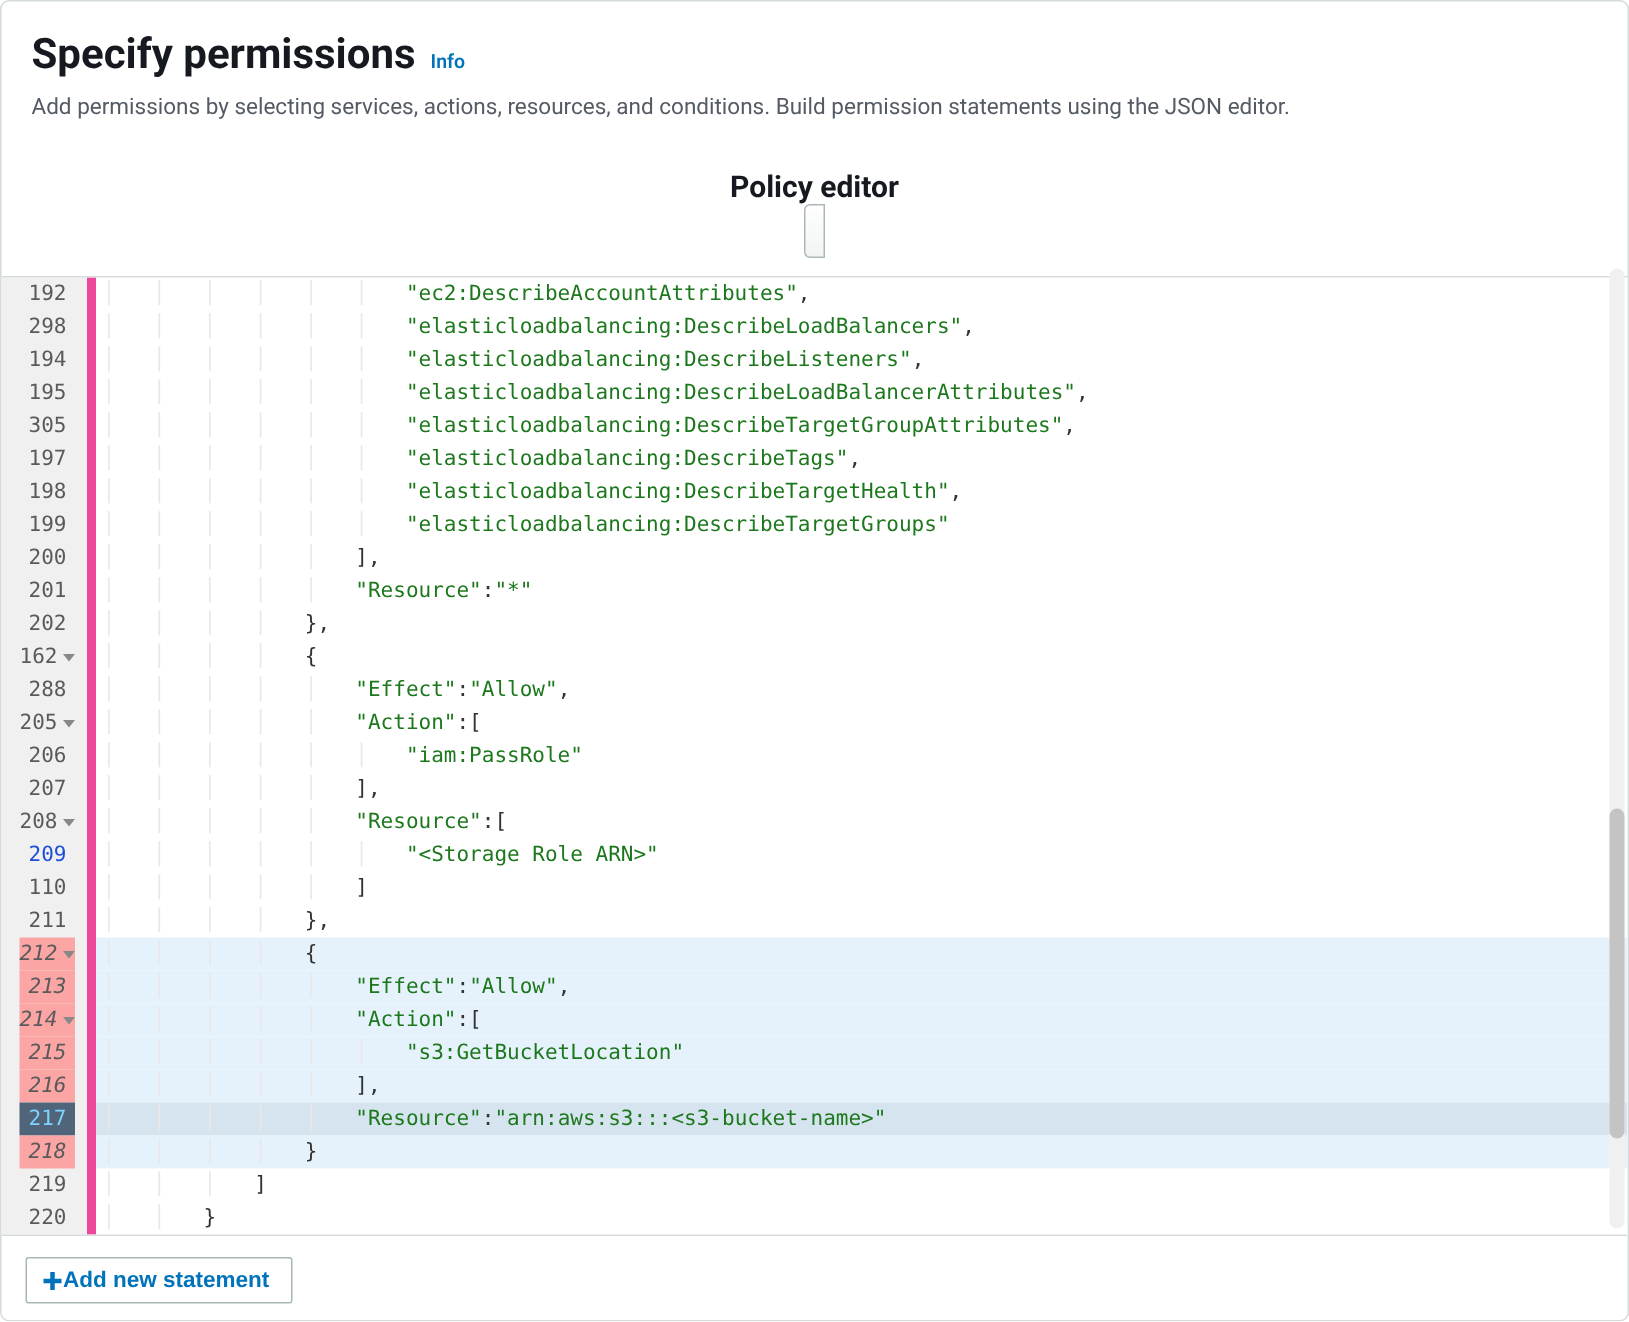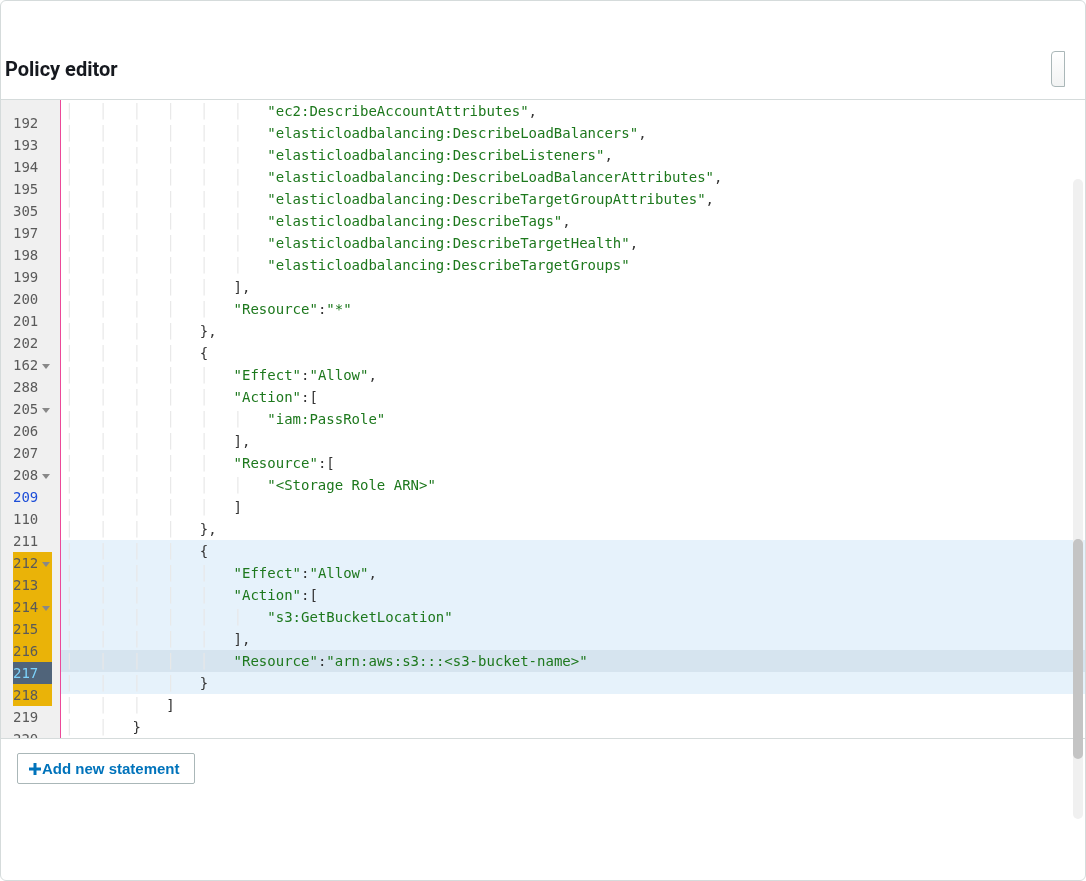--- a/index.html
+++ b/index.html
@@ -36,21 +36,22 @@
   }
   .subtitle {
     color: #545b64;
     font-size: 15px;
     margin-top: 10px;
   }
   .policy-editor-bar {
     display: flex;
     align-items: center;
     justify-content: space-between;
-    padding: 22px 20px 12px 4px;
+    padding: 22px 20px 12px 20px;
+    flex-direction: column;
   }
   .policy-editor-title {
     font-size: 20px;
     font-weight: 700;
   }
   .collapse-toggle {
     width: 14px;
     height: 36px;
     border: 1px solid #aab7b8;
     border-radius: 4px 0 0 4px;
@@ -67,23 +68,23 @@
     display: flex;
     font-family: Menlo, Monaco, Consolas, monospace;
     font-size: 14px;
     line-height: 22px;
     height: 638px;
     overflow: hidden;
   }
   .gutter {
     background: #f0f0f0;
     color: #5a5a5a;
-    text-align: left;
-    padding: 12px 8px 0 12px;
-    border-right: 1px solid #ec4899;
+    text-align: center;
+    padding: 0 8px 0 12px;
+    border-right: 6px solid #ec4899;
     user-select: none;
     min-width: 60px;
   }
   .gutter .err { color: #1d4ed8; }
   .gutter .fold::after {
     content: "";
     display: inline-block;
     margin-left: 4px;
     border-left: 4px solid transparent;
     border-right: 4px solid transparent;
@@ -99,21 +100,21 @@
   .code .line {
     height: 22px;
     padding-left: 4px;
   }
   .guide {
     color: #e8e8e8;
     display: inline-block;
   }
   .hl { background: #e6f2fb; }
   .hl-active { background: #d6e4ef; }
-  .gutter .ln.hl-g { background: #eab308; }
+  .gutter .ln.hl-g { background: #fca5a5; font-style: italic; }
   .gutter .ln.hl-ga { background: #50647a; color: #7dd3fc; }
   .p  { color: #333; }           
   .k  { color: #1d781d; }        
   .s  { color: #1d781d; }        
   .gutter .ln { display:block; height:22px; }
   .scrollbar {
     position: absolute;
     right: 2px;
     top: 178px;
     width: 10px;
@@ -151,32 +152,37 @@
     height: 14px;
   }
   .plus-icon line { stroke: #0073bb; stroke-width: 3; }
 </style>
 </head>
 <body>
 
 <div class="container">
 
   <div class="header">
+    <div>
+      <h1>Specify permissions</h1>
+      <span class="info-link">Info</span>
+    </div>
+    <div class="subtitle">Add permissions by selecting services, actions, resources, and conditions. Build permission statements using the JSON editor.</div>
   </div>
 
   <div class="policy-editor-bar">
     <div class="policy-editor-title">Policy editor</div>
     <div class="collapse-toggle"></div>
   </div>
 
   <div class="editor-panel">
     <div class="code-area">
       <div class="gutter" id="gutter">
           <span class="ln">192</span>
-          <span class="ln">193</span>
+          <span class="ln">298</span>
           <span class="ln">194</span>
           <span class="ln">195</span>
           <span class="ln">305</span>
           <span class="ln">197</span>
           <span class="ln">198</span>
           <span class="ln">199</span>
           <span class="ln">200</span>
           <span class="ln">201</span>
           <span class="ln">202</span>
           <span class="ln fold">162</span>

